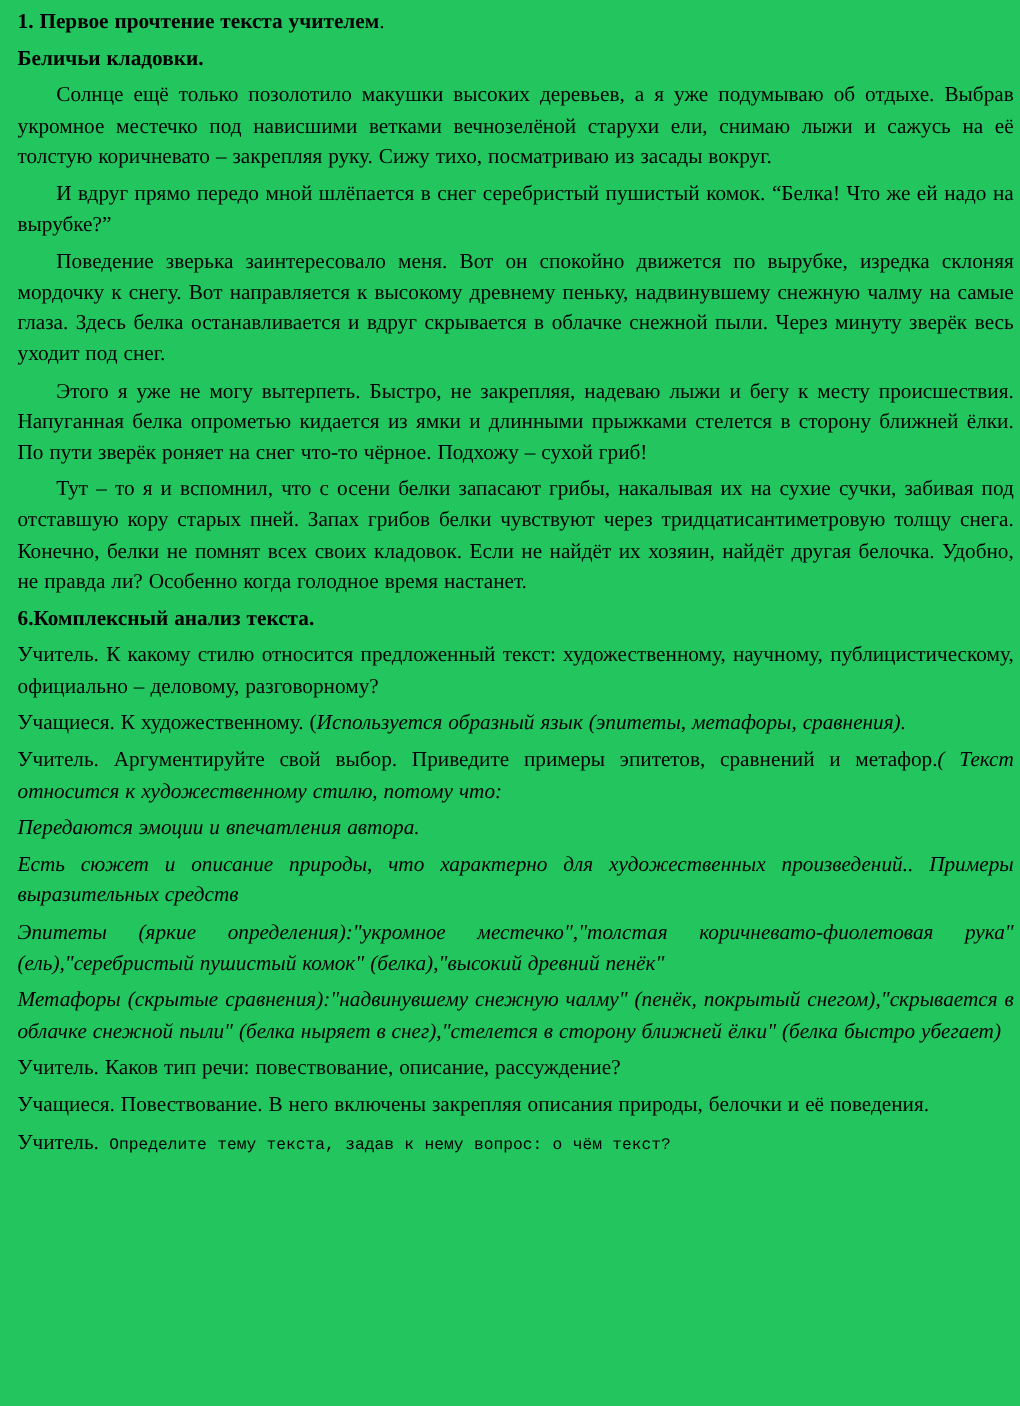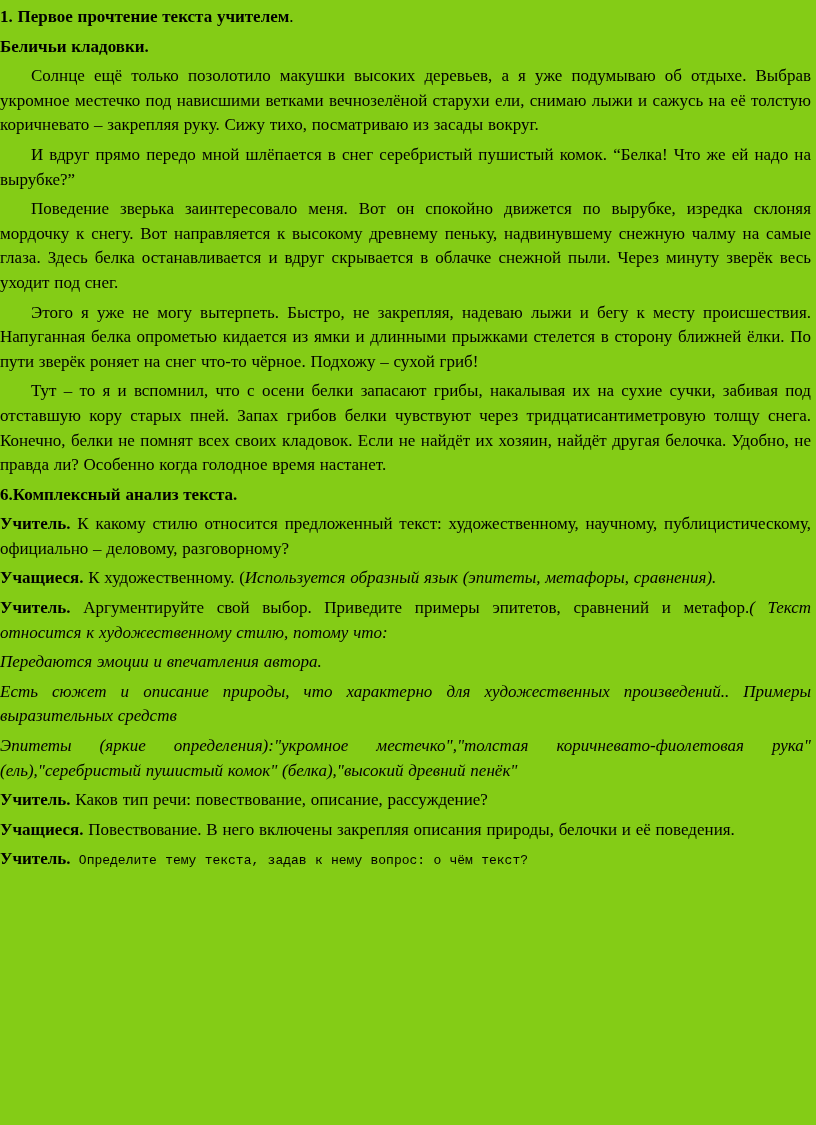--- a/index.html
+++ b/index.html
@@ -9,35 +9,35 @@
     width: 816px;
     height: 1125px;
     margin: 0 auto;
     overflow: hidden;
     font-family: "Liberation Serif", serif;
     color: #000000;
   }
   .page {
     width: 816px;
     height: 1125px;
-    background: #84cc16;
-    padding: 5px 5px 0 0;
+    background: #22c55e;
+    padding: 5px 5px 0 14px;
   }
   .para {
     font-size: 17px;
     line-height: 24.6px;
     text-align: justify;
     margin-bottom: 5px;
     word-spacing: 0.5px;
   }
   .indent { text-indent: 31px; }
   .center { text-align: left; }
   .bold { font-weight: bold; }
   .italic { font-style: italic; }
-  .speaker { font-weight: bold; }
+  .speaker { font-weight: normal; }
   .sans {
     font-family: Liberation Mono, monospace;
     font-size: 13px;
     margin-top: 40px;
   }
 </style>
 </head>
 <body>
 
 <div class="page">
@@ -63,20 +63,21 @@
   <p class="para"><span class="speaker">Учащиеся.</span><span> К художественному. (</span><span class="italic">Используется образный язык (эпитеты, метафоры, сравнения).</span></p>
 
   <p class="para"><span class="speaker">Учитель.</span><span> Аргументируйте свой выбор. Приведите примеры эпитетов, сравнений и метафор.</span><span class="italic">( Текст относится к художественному стилю, потому что:</span></p>
 
   <p class="para italic">Передаются эмоции и впечатления автора.</p>
 
   <p class="para italic">Есть сюжет и описание природы, что характерно для художественных произведений.. Примеры выразительных средств</p>
 
   <p class="para italic">Эпитеты (яркие определения):"укромное местечко","толстая коричневато-фиолетовая рука" (ель),"серебристый пушистый комок" (белка),"высокий древний пенёк"</p>
 
+  <p class="para italic">Метафоры (скрытые сравнения):"надвинувшему снежную чалму" (пенёк, покрытый снегом),"скрывается в облачке снежной пыли" (белка ныряет в снег),"стелется в сторону ближней ёлки" (белка быстро убегает)</p>
 
 
   <p class="para"><span class="speaker">Учитель.</span><span> Каков тип речи: повествование, описание, рассуждение?</span></p>
 
   <p class="para"><span class="speaker">Учащиеся.</span><span>  Повествование. В него включены закрепляя описания природы, белочки и её поведения.</span></p>
 
   <p class="para"><span class="speaker">Учитель.</span><span class="sans"> Определите тему текста, задав к нему вопрос: о чём текст?</span></p>
 
 </div>
 

